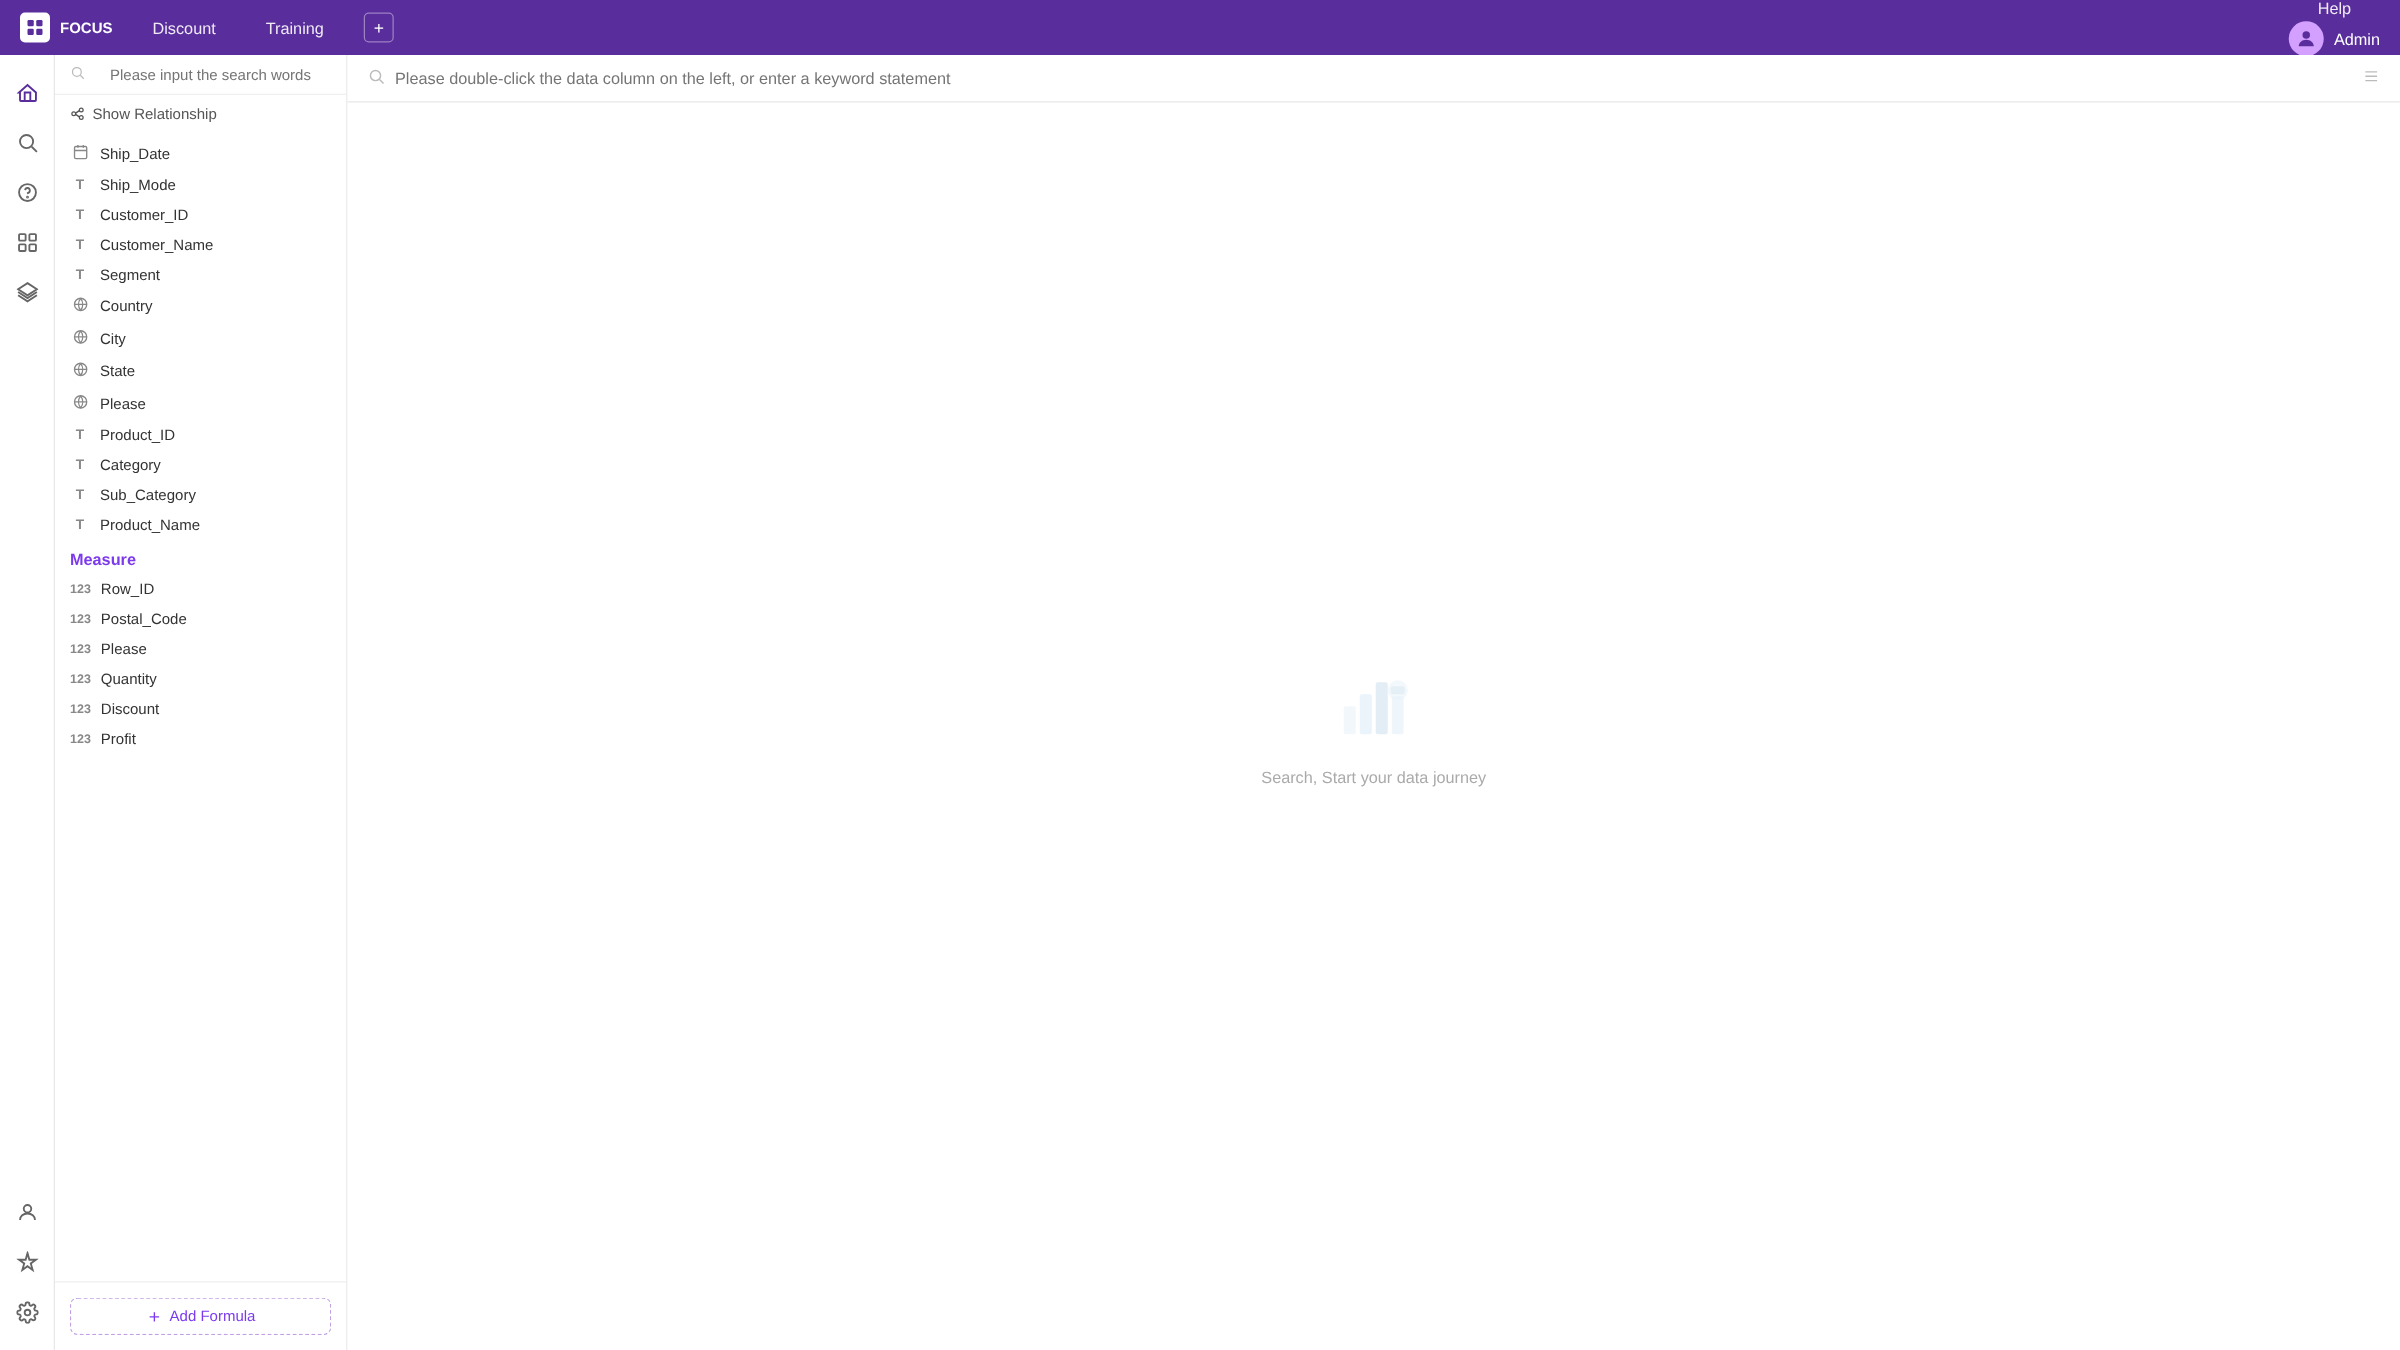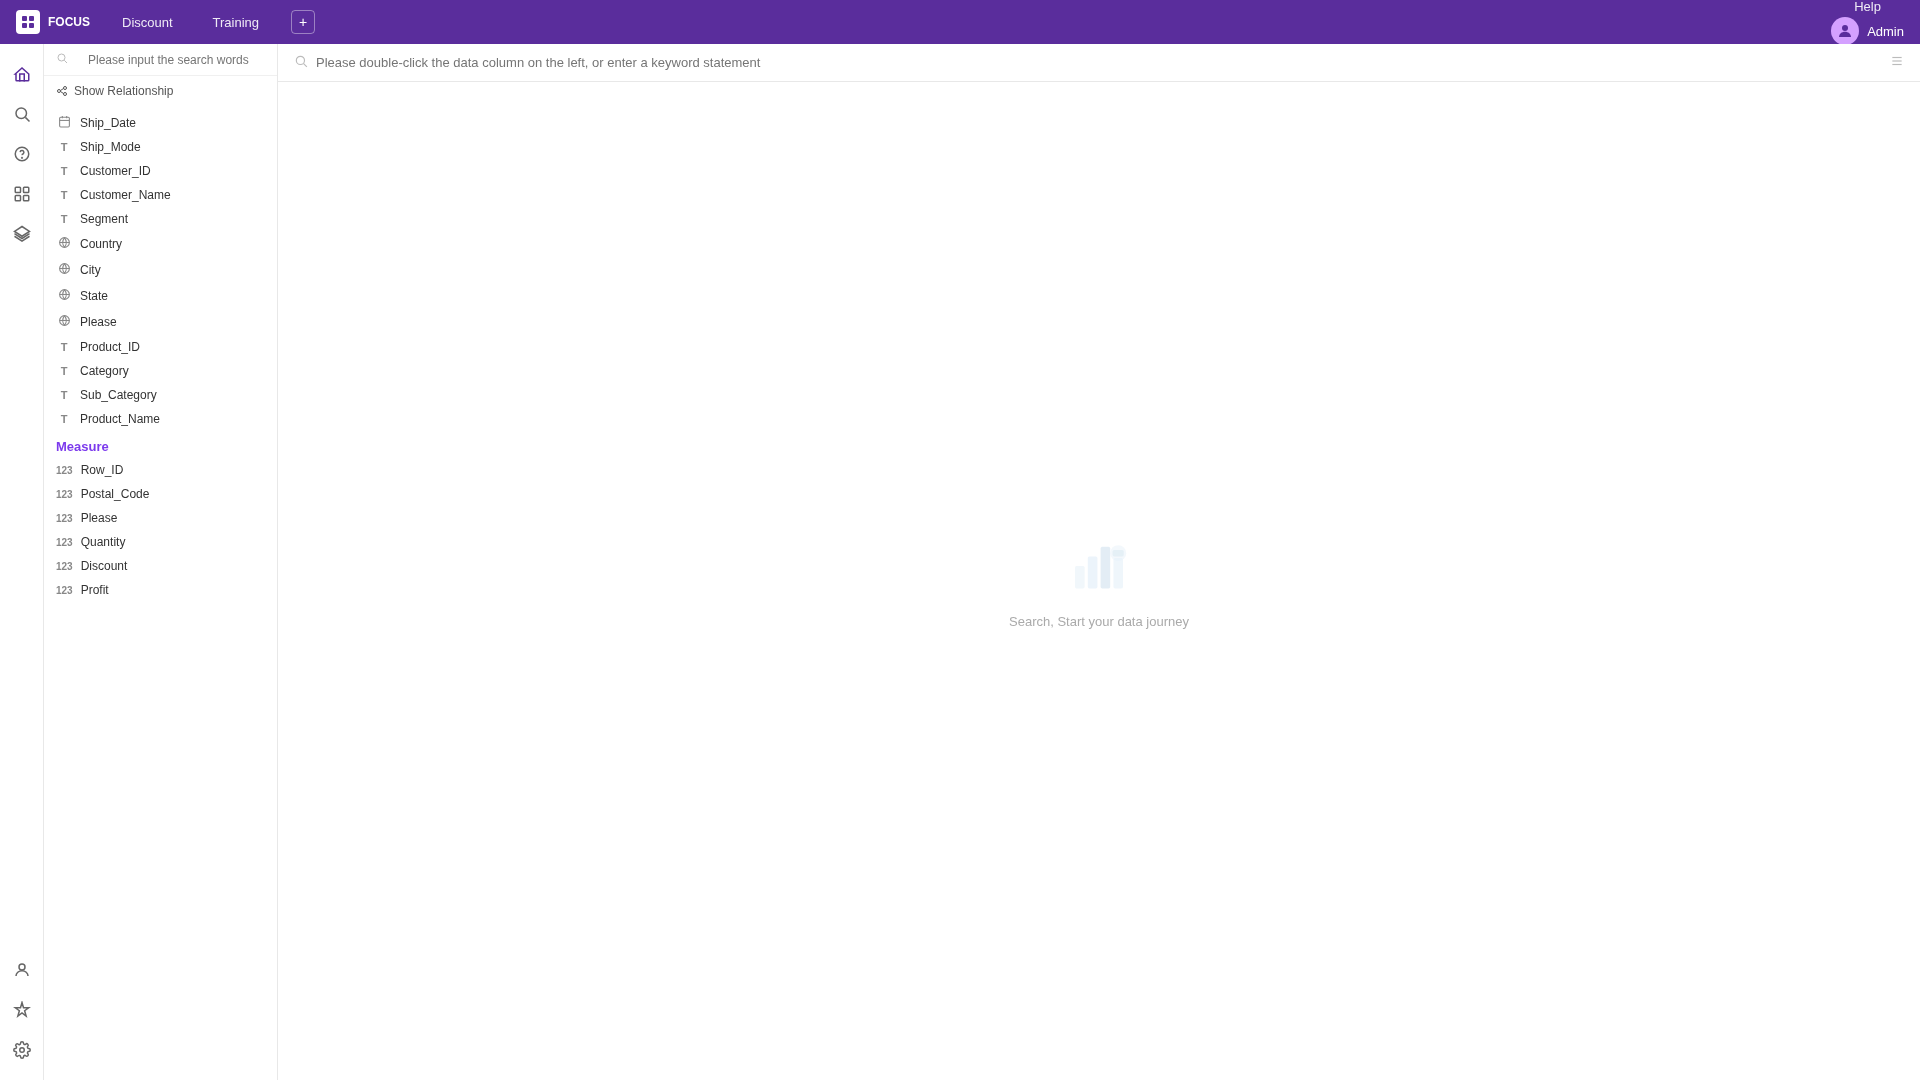--- a/index.html
+++ b/index.html
@@ -477,20 +477,29 @@
       <div class="col-item">
         <span class="col-icon measure" style="font-size:10px; color:#888; font-weight:700;">123</span>
         <span>Discount</span>
       </div>
       <div class="col-item">
         <span class="col-icon measure" style="font-size:10px; color:#888; font-weight:700;">123</span>
         <span>Profit</span>
       </div>
     </div>
 
+    <div class="left-panel-bottom">
+      <button class="add-formula-btn">
+        <svg width="13" height="13" viewBox="0 0 24 24" fill="none" stroke="#7c3aed" stroke-width="2">
+          <line x1="12" y1="5" x2="12" y2="19"></line>
+          <line x1="5" y1="12" x2="19" y2="12"></line>
+        </svg>
+        <span>Add Formula</span>
+      </button>
+    </div>
   </div>
 
   <div class="main-content">
     <div class="query-bar">
       <span class="query-bar-icon">
         <svg width="14" height="14" viewBox="0 0 24 24" fill="none" stroke="#bbb" stroke-width="2">
           <circle cx="11" cy="11" r="7"></circle>
           <line x1="16.5" y1="16.5" x2="22" y2="22"></line>
         </svg>
       </span>

